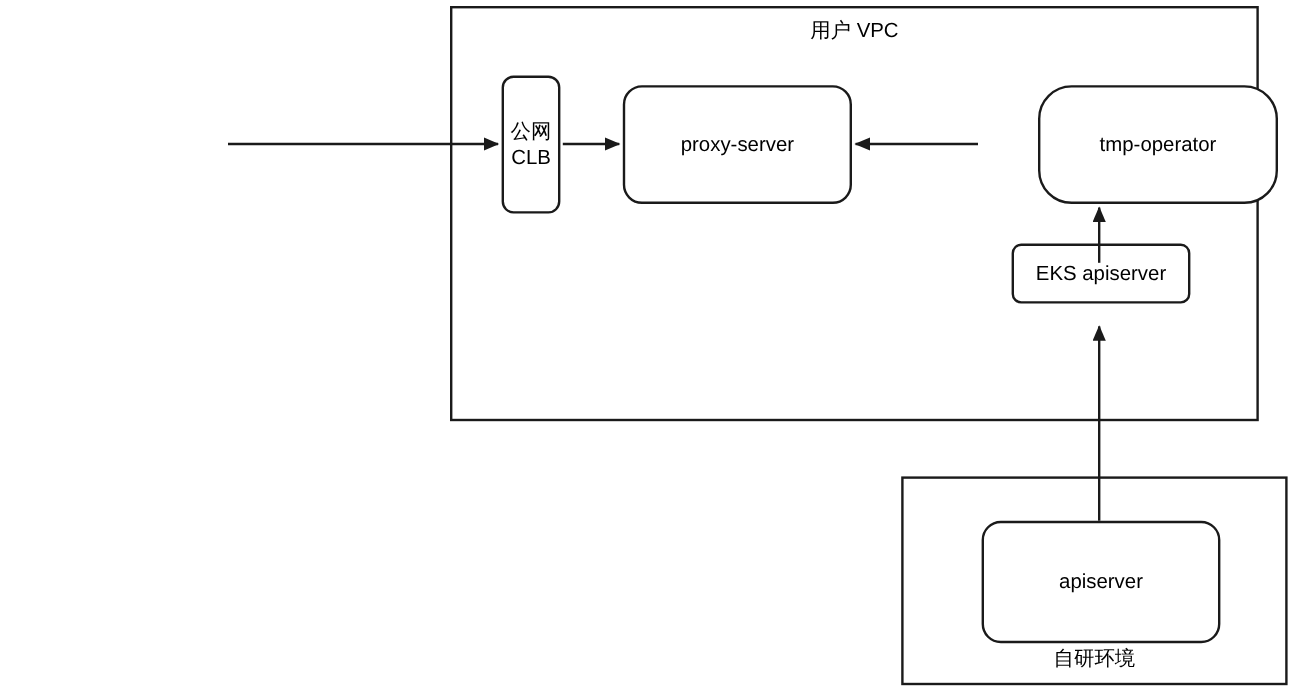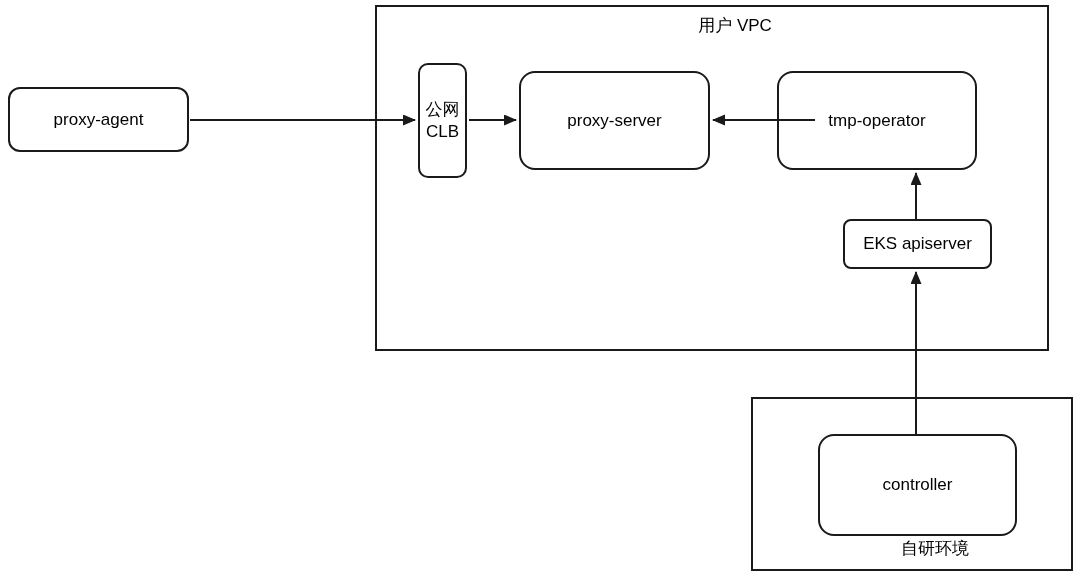--- a/index.html
+++ b/index.html
@@ -34,21 +34,20 @@
     width: 322px;
     height: 174px;
   }
   .container-label {
     position: absolute;
     left: 0;
     width: 100%;
     text-align: center;
     font-size: 17px;
     line-height: 23px;
-    padding-left: 23px;
   }
   .container-label.top { top: 7px; }
   .container-label.bottom { bottom: 9px; }
   .node {
     position: absolute;
     border: 2px solid #1a1a1a;
     background: #ffffff;
     box-sizing: border-box;
     display: flex;
     flex-direction: column;
@@ -66,25 +65,25 @@
   #node-clb {
     left: 418px; top: 63px; width: 49px; height: 115px;
     border-radius: 10px;
   }
   #node-proxy-server {
     left: 519px; top: 71px; width: 191px; height: 99px;
     border-radius: 16px;
     justify-content: center;
   }
   #node-tmp-operator {
-    left: 777px; top: 71px; width: 200px; height: 99px;
-    border-radius: 16px;
+    left: 865px; top: 71px; width: 200px; height: 99px;
+    border-radius: 28px;
   }
   #node-eks-apiserver {
-    left: 843px; top: 219px; width: 149px; height: 50px;
+    left: 843px; top: 203px; width: 149px; height: 50px;
     border-radius: 8px;
   }
   #node-controller {
     left: 818px; top: 434px; width: 199px; height: 102px;
     border-radius: 16px;
   }
   #edges-svg {
     position: absolute;
     left: 0;
     top: 0;
@@ -115,38 +114,35 @@
   <div class="container" id="vpc-container">
     <div class="container-label top">
       <div>用户 VPC</div>
     </div>
   </div>
 
   <div class="container" id="selfdev-container">
     <div class="container-label bottom">自研环境</div>
   </div>
 
-  <div class="node" id="node-proxy-agent">
-    <span>proxy-agent</span>
-  </div>
 
   <div class="node" id="node-clb">
     <span>公网</span>
     <span>CLB</span>
   </div>
 
   <div class="node" id="node-proxy-server">
     <span>proxy-server</span>
   </div>
 
   <div class="node" id="node-tmp-operator">
     <span>tmp-operator</span>
   </div>
 
   <div class="node" id="node-eks-apiserver">
     <span>EKS apiserver</span>
   </div>
 
   <div class="node" id="node-controller">
-    <span>controller</span>
+    <span>apiserver</span>
   </div>
 
 </div>
 
 </body></html>

